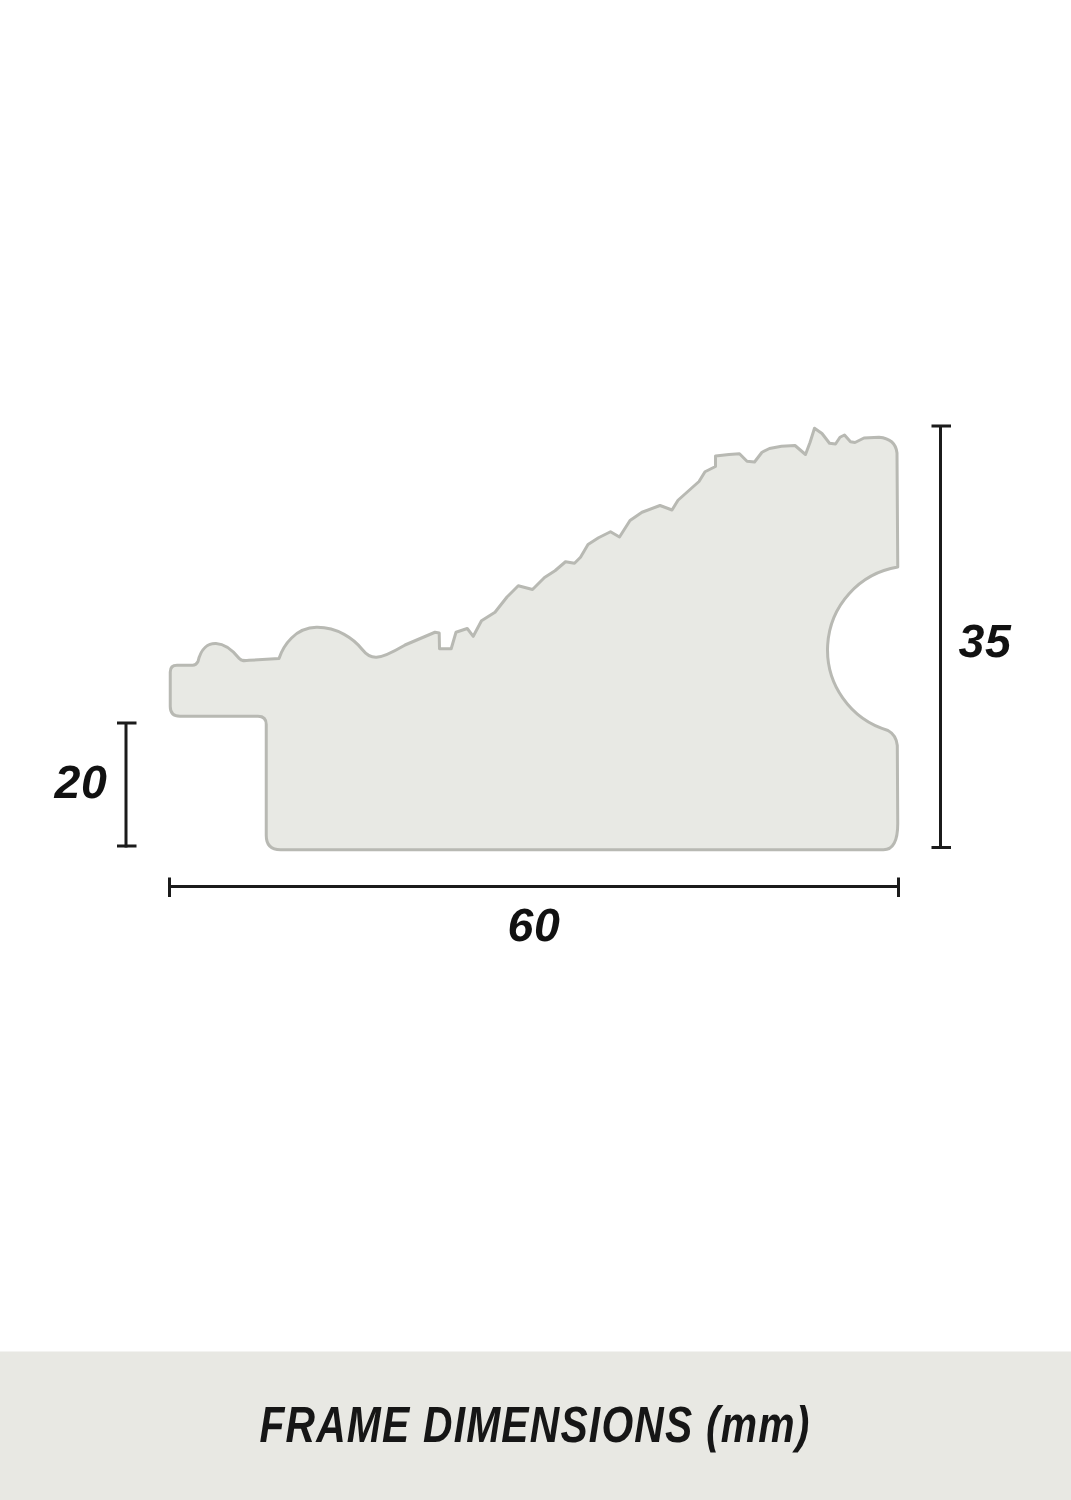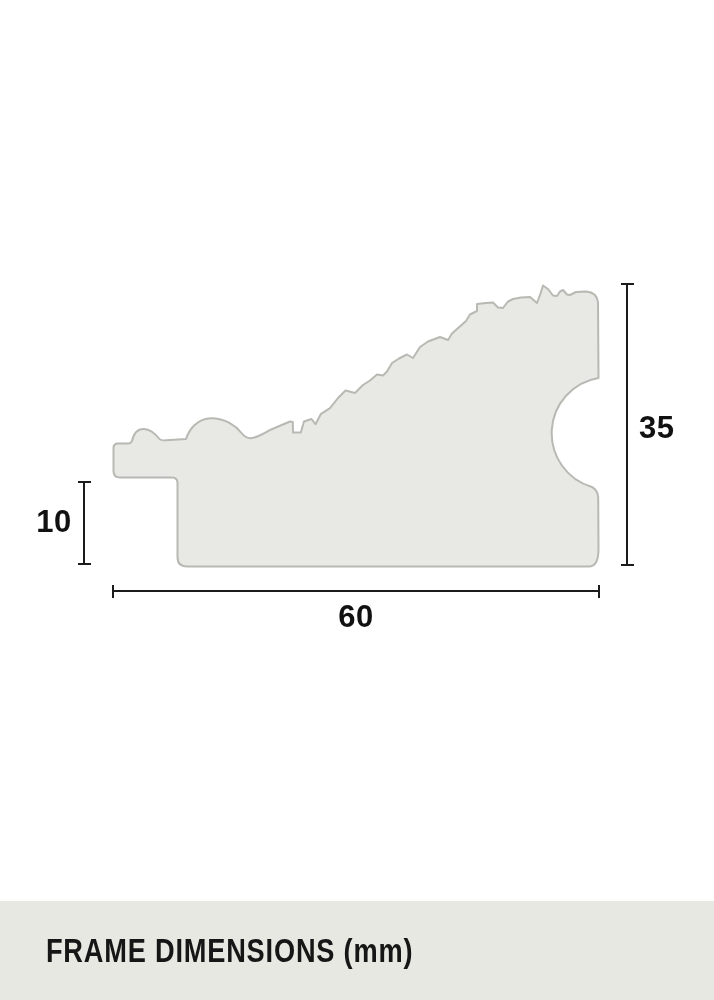--- a/index.html
+++ b/index.html
@@ -10,20 +10,21 @@
     --dimension-text:#111111;
     --footer-bg:#e8e8e3;
     --footer-text:#161616;
   }
   *{margin:0;padding:0;box-sizing:border-box;}
   html,body{width:714px;height:1000px;background:var(--background);overflow:hidden;}
   .canvas{
     position:relative;width:714px;height:724px;
     background:var(--background);
     font-family:"Liberation Sans", sans-serif;
+    font-style:italic;
   }
   .profile-svg{position:absolute;left:0;top:0;width:714px;height:1000px;}
   .profile-path{
     fill:var(--profile-fill);
     stroke:var(--profile-stroke);
     stroke-width:2;
     stroke-linejoin:round;
   }
   .dim-line-v{position:absolute;width:2px;background:var(--dimension-line);}
   .dim-line-h{position:absolute;height:2px;background:var(--dimension-line);}
@@ -34,21 +35,21 @@
     color:var(--dimension-text);
     font-size:31px;
     font-weight:700;
     line-height:1;
     letter-spacing:0.5px;
   }
   .dim-label.center{text-align:center;}
   .footer-bar{
     position:absolute;left:0;top:901px;width:714px;height:99px;
     background:var(--footer-bg);
-    display:flex;align-items:center;
+    display:flex;align-items:center;justify-content:center;
   }
   .footer-title{
     color:var(--footer-text);
     font-size:34px;
     font-weight:600;
     letter-spacing:1px;
     white-space:nowrap;
     transform:scaleX(0.8);
     transform-origin:center;
   }
@@ -142,21 +143,21 @@
     <div class="dim-line-v" style="left:626px;top:284px;height:281px;"></div>
     <div class="dim-cap-h" style="left:620.5px;top:283px;"></div>
     <div class="dim-cap-h" style="left:620.5px;top:564px;"></div>
     <div class="dim-label" style="left:639px;top:412px;">35</div>
   </div>
 
   <div>
     <div class="dim-line-v" style="left:83px;top:482px;height:83px;"></div>
     <div class="dim-cap-h" style="left:77.5px;top:481px;"></div>
     <div class="dim-cap-h" style="left:77.5px;top:563px;"></div>
-    <div class="dim-label center" style="left:32px;top:506px;width:44px;">10</div>
+    <div class="dim-label center" style="left:32px;top:506px;width:44px;">20</div>
   </div>
 
   <div>
     <div class="dim-line-h" style="left:113px;top:590px;width:486px;"></div>
     <div class="dim-cap-v" style="left:112px;top:584.5px;"></div>
     <div class="dim-cap-v" style="left:598px;top:584.5px;"></div>
     <div class="dim-label center" style="left:113px;top:601px;width:486px;text-align:center;">60</div>
   </div>
 
   <div class="footer-bar">

